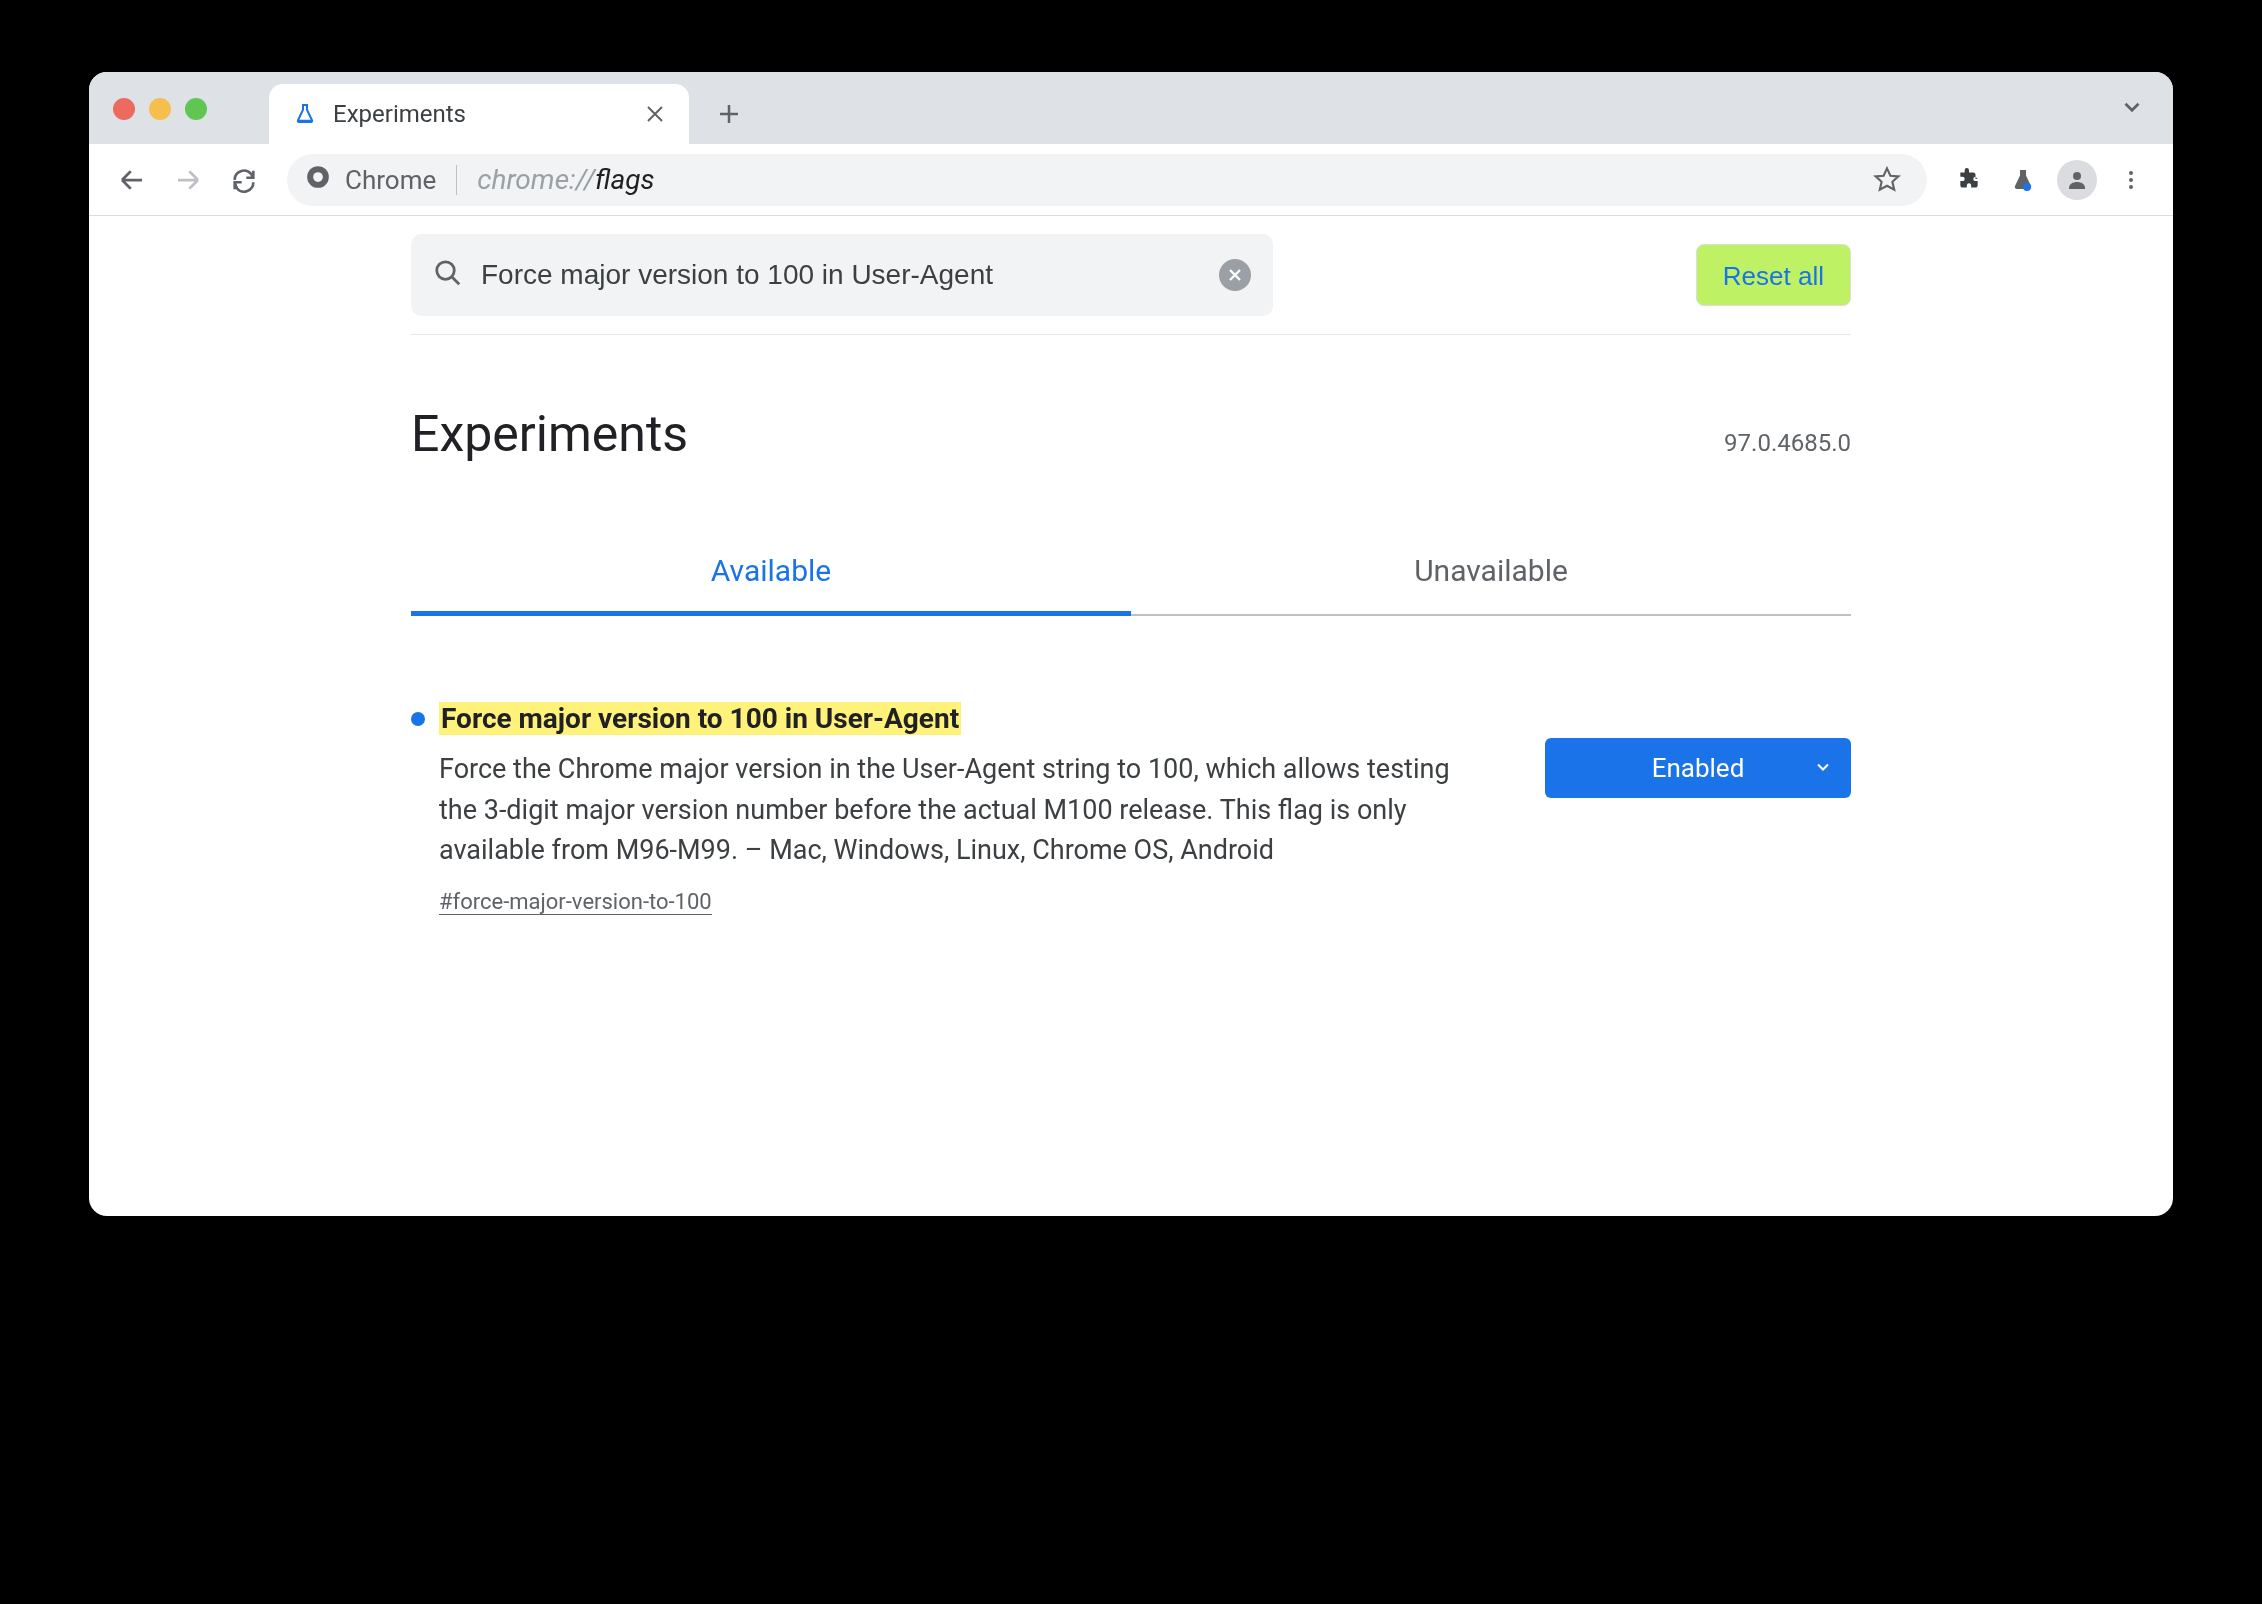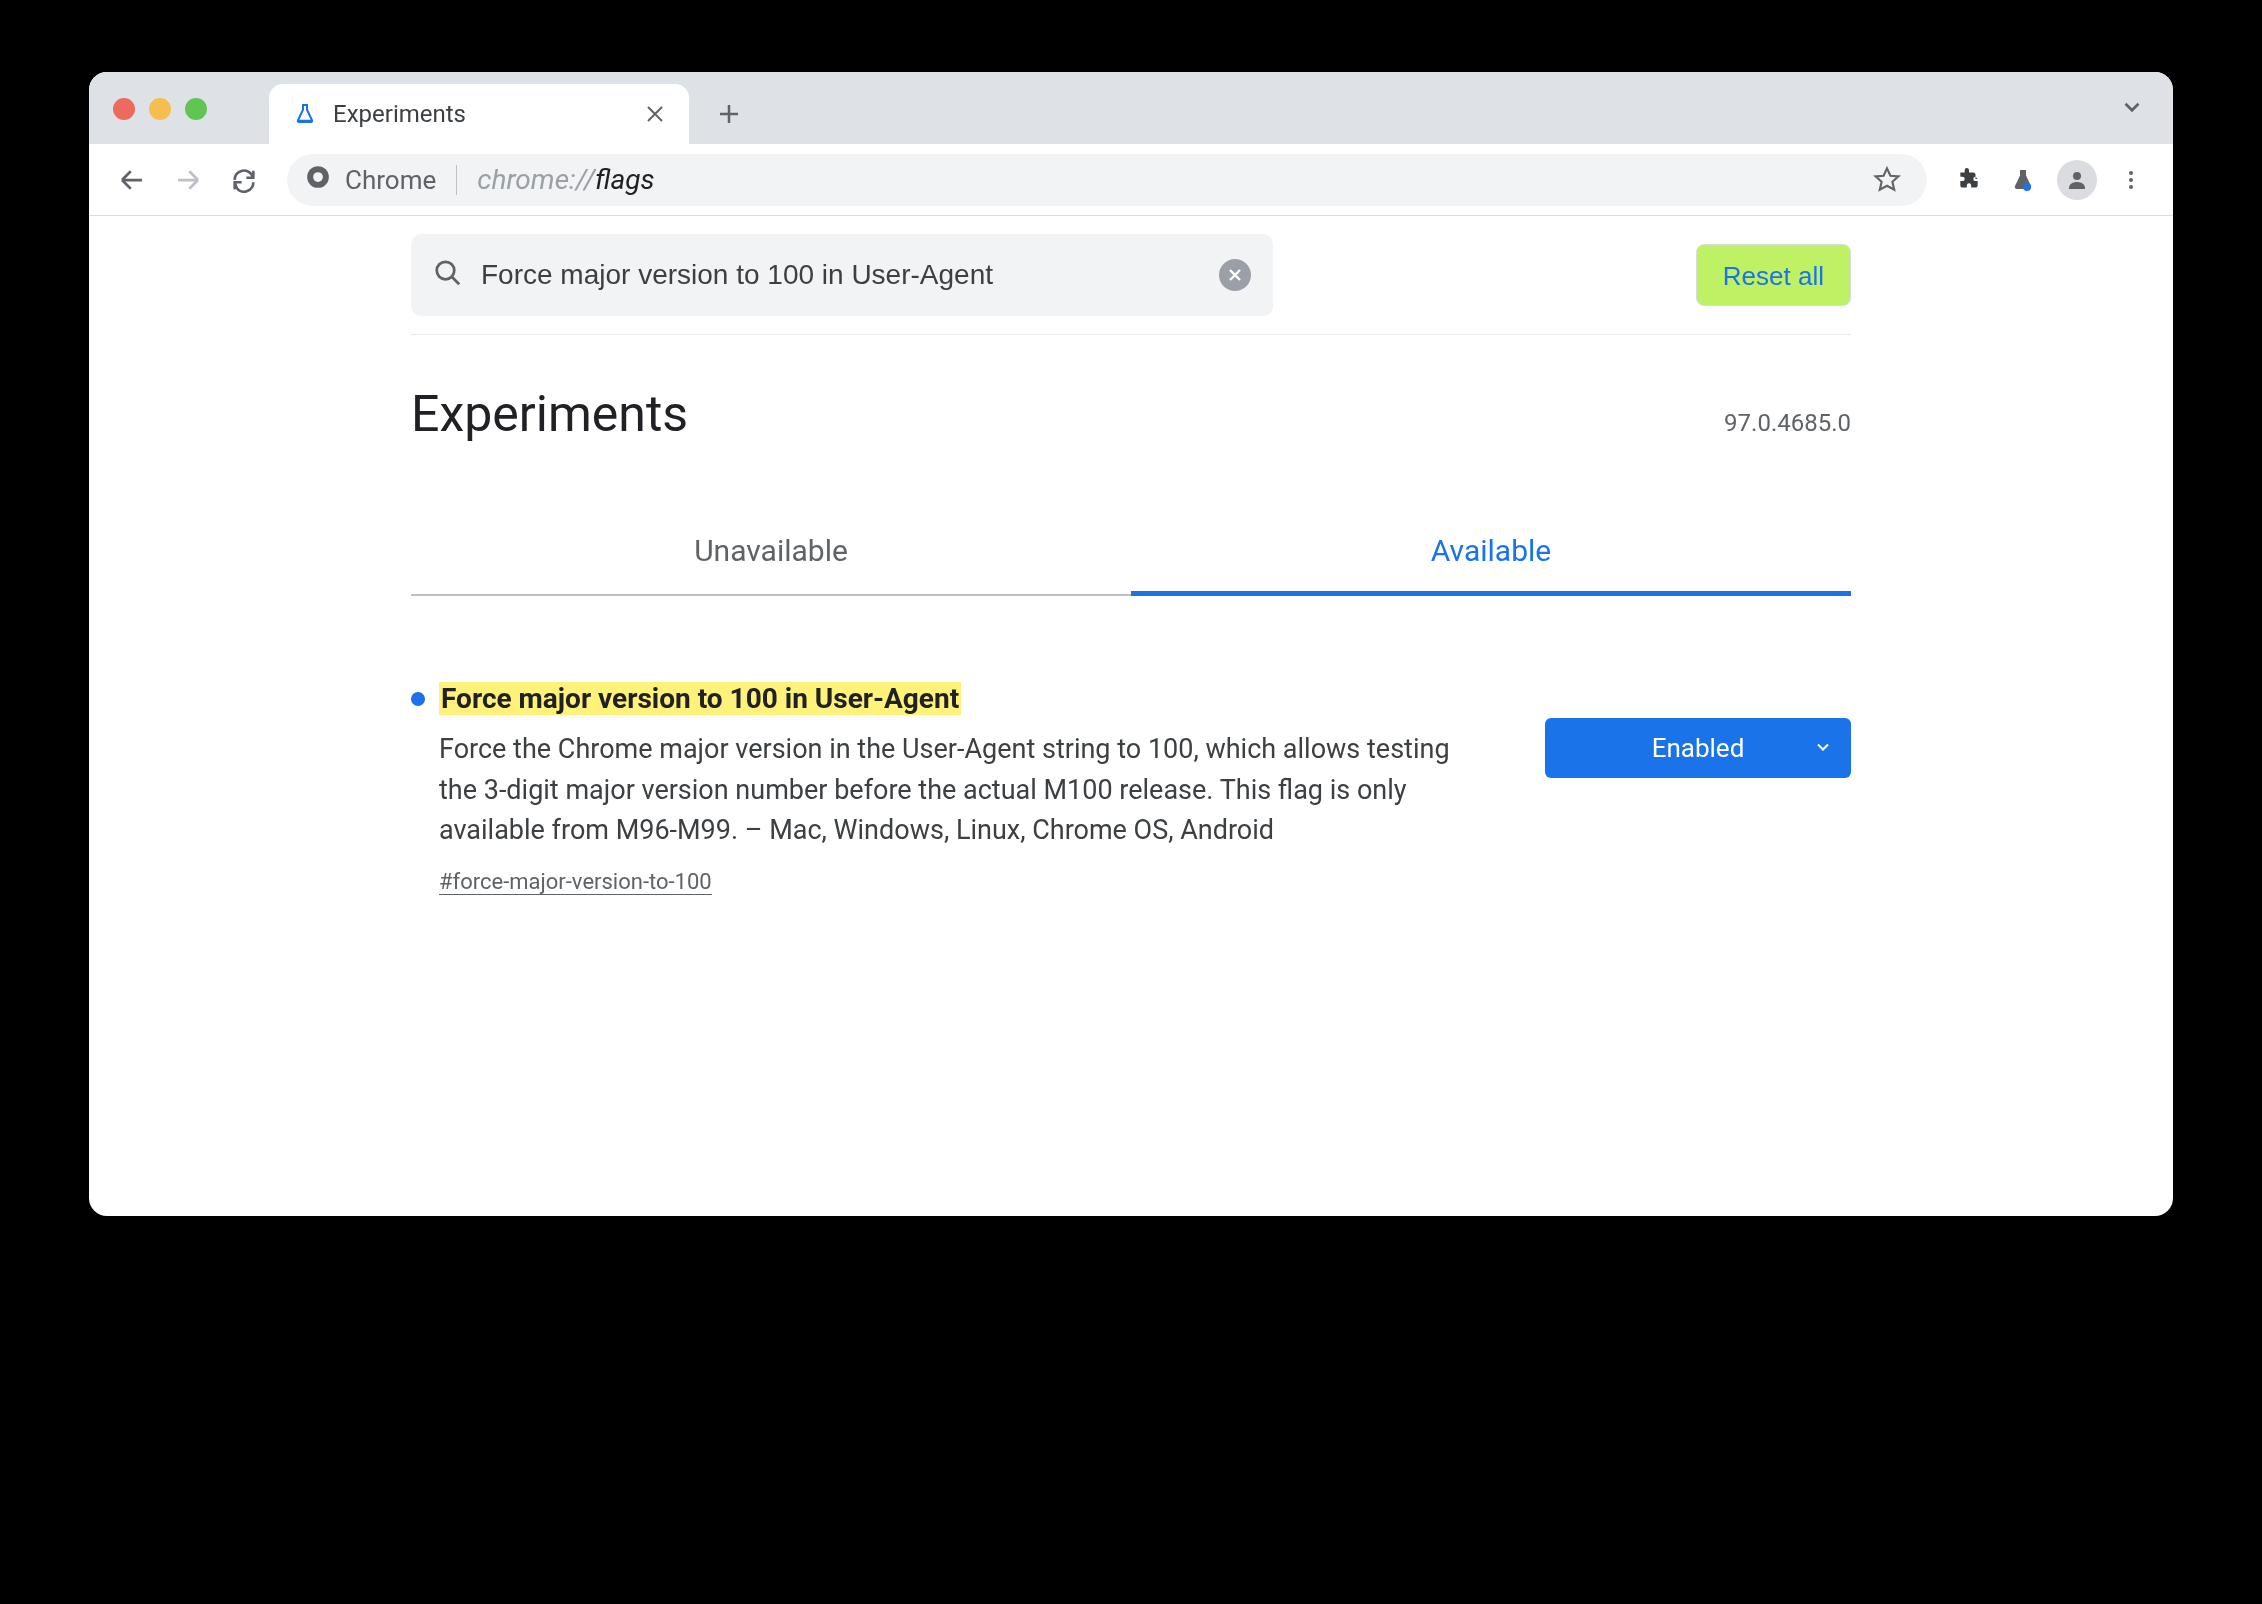--- a/index.html
+++ b/index.html
@@ -156,20 +156,21 @@
       padding: 18px 0;
       gap: 24px;
       border-bottom: 1px solid #e8eaed;
     }
     .content-wrap {
       flex: 1;
       overflow: auto;
       display: flex;
       flex-direction: column;
       align-items: center;
+      gap: 20px;
     }
     .search-container {
       width: 100%;
       display: flex;
       justify-content: center;
     }
     .search-inner {
       width: 1440px;
       display: flex;
       align-items: center;
@@ -440,22 +441,22 @@
       </div>
     </div>
 
     <div class="main">
       <div class="heading-row">
         <h1 class="heading">Experiments</h1>
         <span class="version">97.0.4685.0</span>
       </div>
 
       <div class="tabs">
+        <div class="tabitem active">Available</div>
         <div class="tabitem">Unavailable</div>
-        <div class="tabitem active">Available</div>
       </div>
 
       <div class="flag">
         <div class="flag-dot"></div>
         <div class="flag-body">
           <span class="flag-title">Force major version to 100 in User-Agent</span>
           <div class="flag-desc">Force the Chrome major version in the User-Agent string to 100, which allows testing the 3-digit major version number before the actual M100 release. This flag is only available from M96-M99. – Mac, Windows, Linux, Chrome OS, Android</div>
           <a class="flag-anchor">#force-major-version-to-100</a>
         </div>
         <div class="flag-select">

